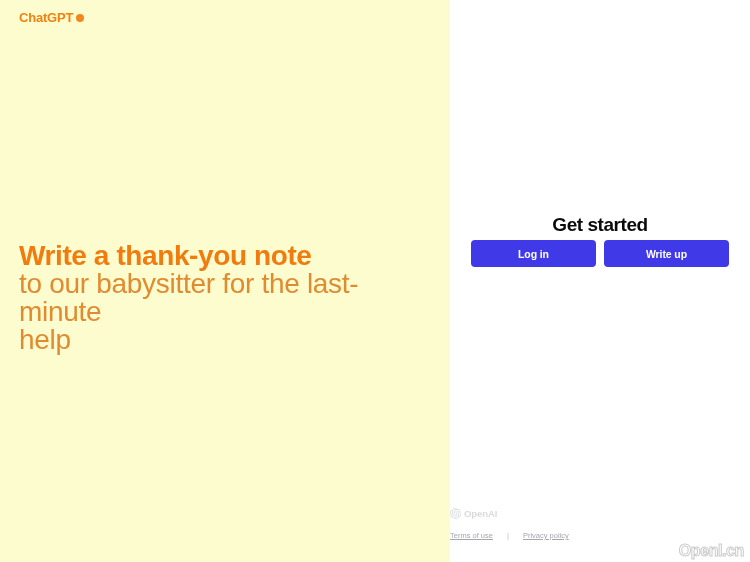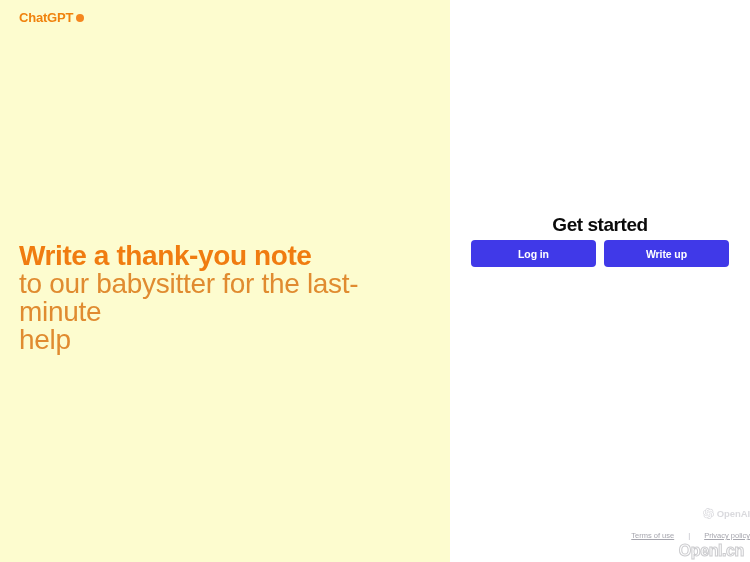--- a/index.html
+++ b/index.html
@@ -118,21 +118,21 @@
   }
 
   
   .auth-footer {
     position: absolute;
     left: 0;
     right: 0;
     bottom: 22px;
     display: flex;
     flex-direction: column;
-    align-items: flex-end;
+    align-items: flex-start;
   }
   .openai-mark {
     display: flex;
     align-items: center;
     gap: 3px;
     margin-bottom: 12px;
     opacity: 0.32;
   }
   .openai-mark svg {
     display: block;

